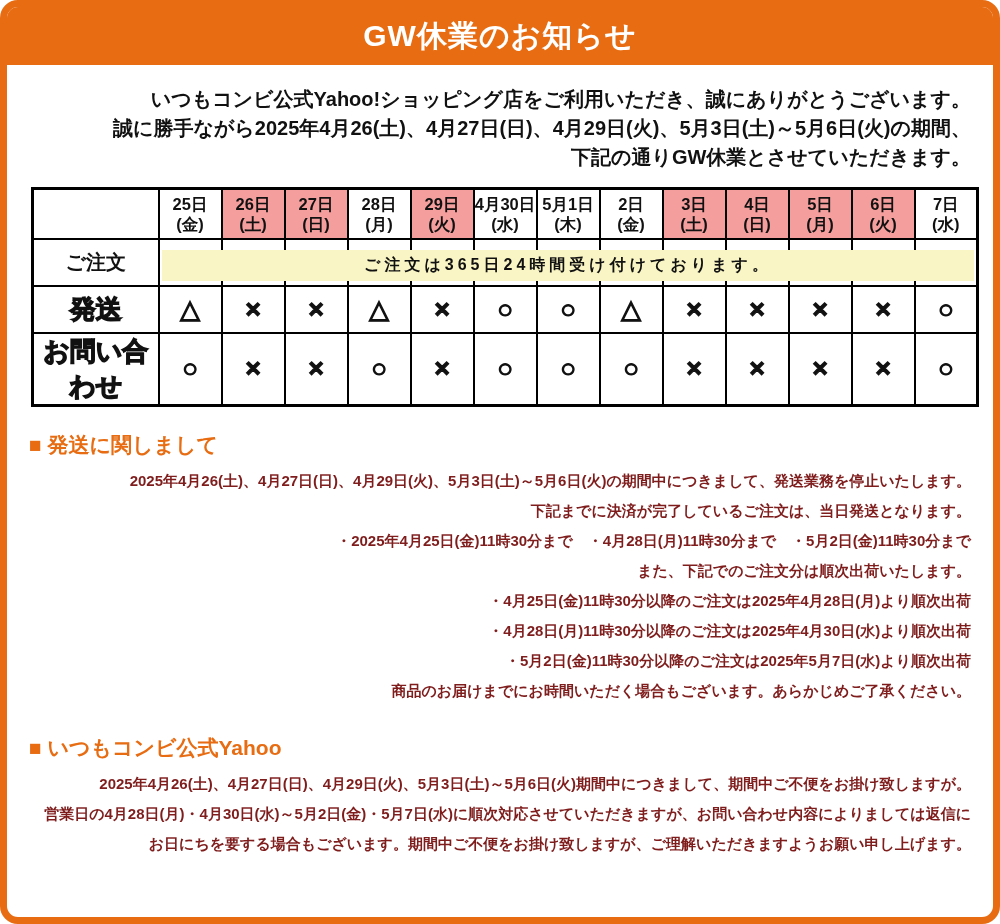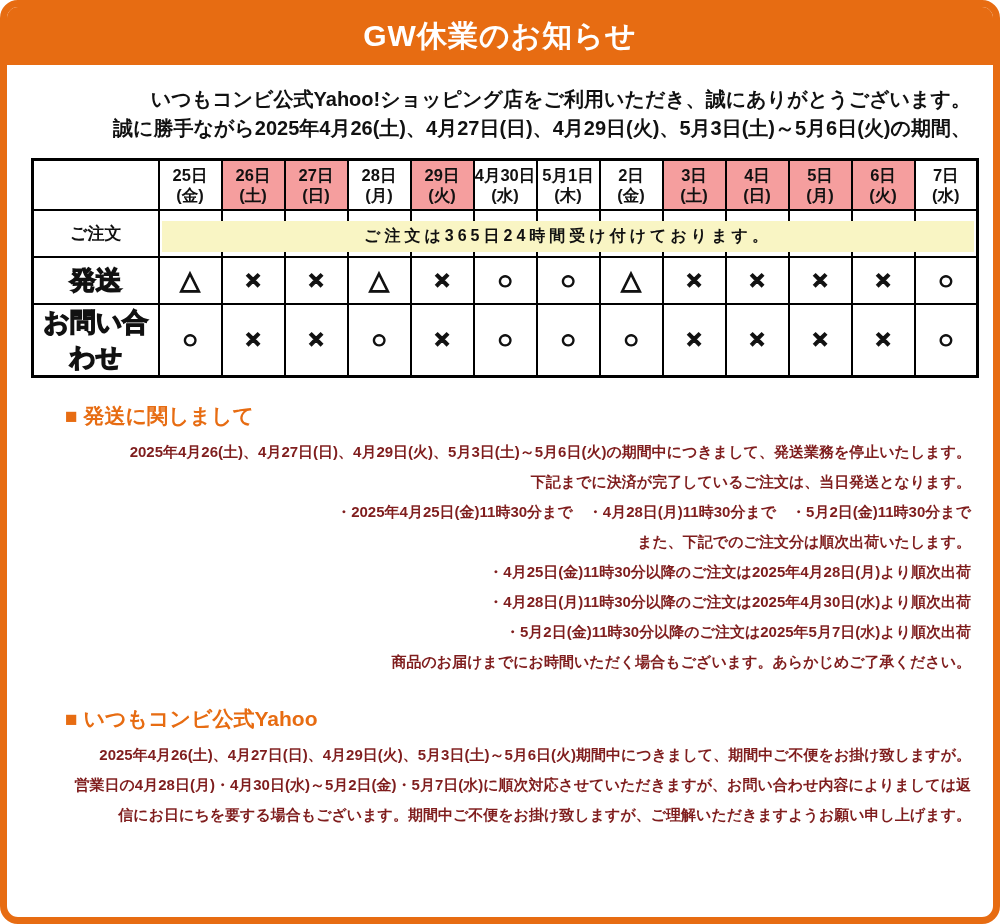--- a/index.html
+++ b/index.html
@@ -37,34 +37,34 @@
   table.sched th,table.sched td{
     border:2px solid #000;
     text-align:center;vertical-align:middle;
     font-weight:bold;color:#111;
     padding:0;
     background:#fff;
   }
   th.corner{width:126px;}
   thead th{height:50px;font-size:16.5px;line-height:20px;}
   thead th.hl{background:#F59E9E;}
-  td.rowlabel{background:#F59E9E;font-size:17px;height:47px;}
+  td.rowlabel{background:#F59E9E;font-size:20px;height:47px;}
   tr.symrow td{height:47px;font-size:26px;margin-top:37px;-webkit-text-stroke:1.3px #111;}
   tr.orderrow td{height:47px;}
   .order-strip{
     position:absolute;
     left:131px;top:63px;width:812px;height:31px;
     background:#F9F5C4;
     display:flex;align-items:center;justify-content:center;
     font-size:16px;font-weight:bold;letter-spacing:4px;color:#111;
     z-index:2;
   }
   
   .sections{margin-top:24px;}
-  .section{margin-bottom:28px;margin-left:36px;}
+  .section{margin-bottom:28px;}
   .section h2{
     margin:0 0 7px 0;
     color:#E76C12;font-size:21px;font-weight:bold;
   }
   .section p{
     margin:0;color:#7f1d1d;
     font-size:15px;font-weight:bold;line-height:30px;text-align:right;
   }
 </style>
 </head>
@@ -75,20 +75,21 @@
 
     <div class="hdr">
       <div class="title">GW休業のお知らせ</div>
     </div>
 
     <div class="content">
 
       <div class="intro">
         <div>いつもコンビ公式Yahoo!ショッピング店をご利用いただき、誠にありがとうございます。</div>
         <div>誠に勝手ながら2025年4月26(土)、4月27日(日)、4月29日(火)、5月3日(土)～5月6日(火)の期間、</div>
+        <div>下記の通りGW休業とさせていただきます。</div>
       </div>
 
       <div class="table-wrap">
         <table class="sched">
           <thead>
             <tr id="hdr-row">
               <th class="corner"></th>
             <th>
                   <div>25日</div>
                   <div>(金)</div>

